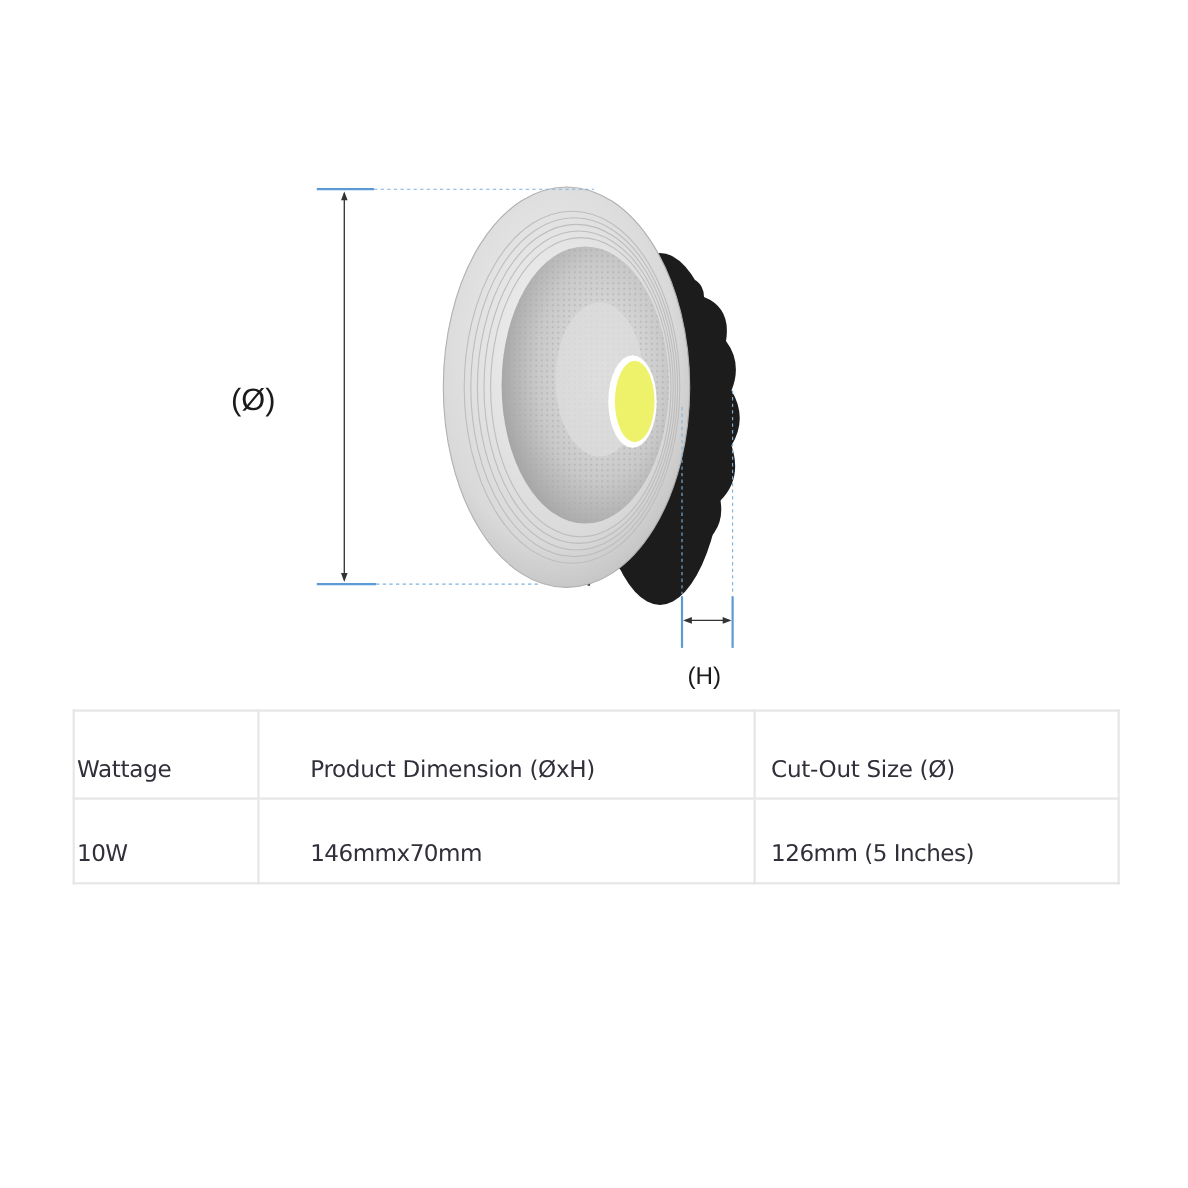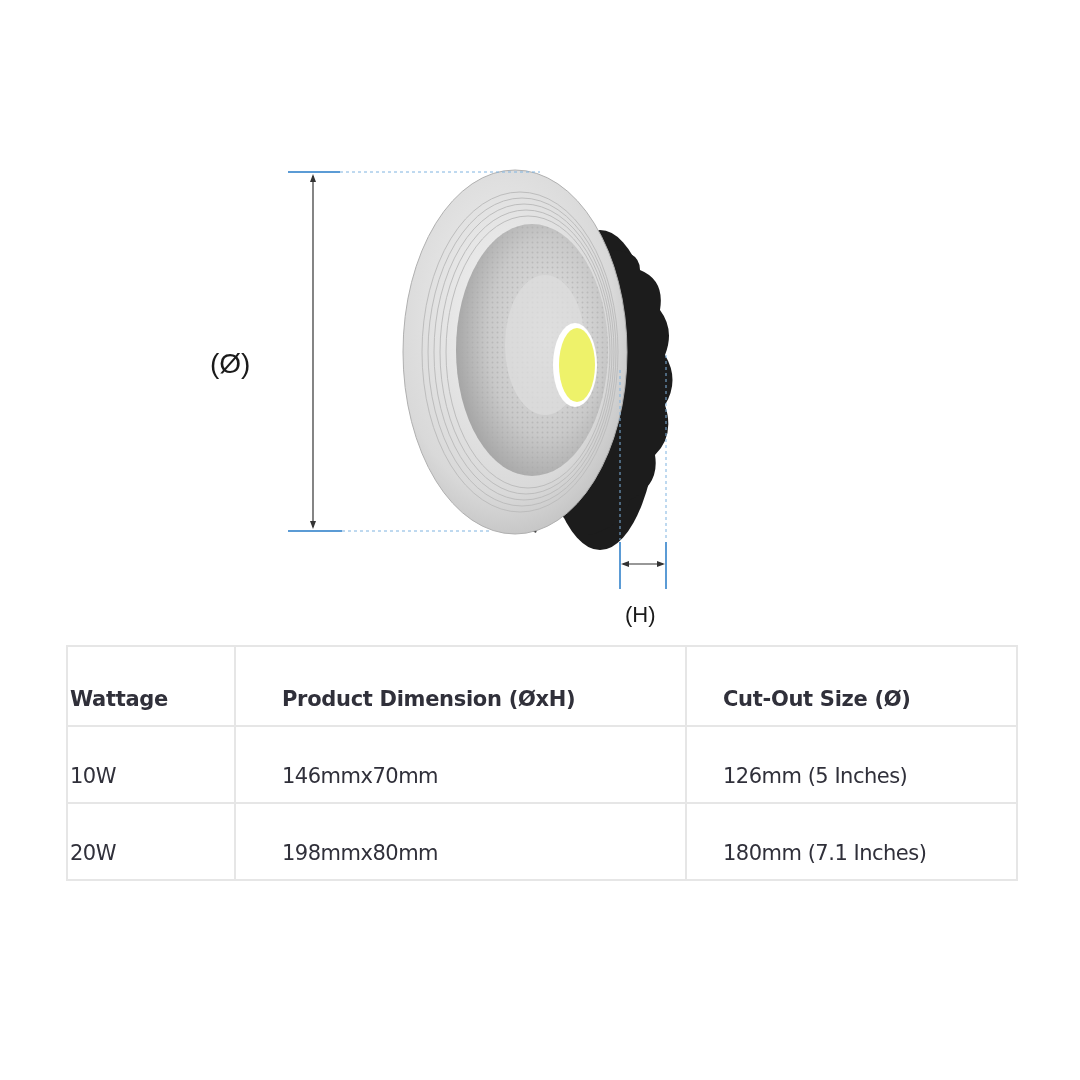--- a/index.html
+++ b/index.html
@@ -12,28 +12,28 @@
   .dia-label { position: absolute; font-family: "Liberation Sans", sans-serif;
                font-size: 28px; color: #1a1a1a; }
   .dia-label.phi { left: 210px; top: 348px; }
   .dia-label.h { left: 625px; top: 602px; font-size: 22px; }
 
   table.spec { position: absolute; left: 66px; top: 645px; width: 950px;
                border-collapse: collapse; table-layout: fixed; }
   table.spec td, table.spec th { border: 2px solid #e6e6e6; text-align: left;
                vertical-align: bottom; padding: 0 0 14px 0; font-size: 21px;
                font-family: "DejaVu Sans", sans-serif; color: #30303a; }
-  table.spec th { font-weight: bold; height: 64px; letter-spacing: -0.3px; }
+  table.spec th { font-weight: normal; height: 64px; letter-spacing: -0.3px; }
   table.spec td { height: 61px; font-weight: normal; letter-spacing: -0.5px; }
   table.spec col.c1 { width: 168px; }
   table.spec col.c2 { width: 451px; }
   table.spec col.c3 { width: 331px; }
   table.spec .p1 { padding-left: 2px; }
   table.spec .p2 { padding-left: 46px; }
-  table.spec .p3 { padding-left: 36px; }
+  table.spec .p3 { padding-left: 14px; }
 </style>
 </head>
 <body>
 
 <div class="figure">
   <svg width="1080" height="640" viewBox="0 0 1080 640">
     <defs>
       <radialGradient id="trim" cx="45%" cy="40%" r="70%">
         <stop offset="0%" stop-color="#f2f2f2"></stop>
         <stop offset="70%" stop-color="#d9d9d9"></stop>
@@ -110,19 +110,14 @@
       <th class="p2">Product Dimension (ØxH)</th>
       <th class="p3">Cut-Out Size (Ø)</th>
     </tr>
   </thead>
   <tbody>
     <tr>
       <td class="p1">10W</td>
       <td class="p2">146mmx70mm</td>
       <td class="p3">126mm (5 Inches)</td>
     </tr>
-    <tr>
-      <td class="p1">20W</td>
-      <td class="p2">198mmx80mm</td>
-      <td class="p3">180mm (7.1 Inches)</td>
-    </tr>
   </tbody>
 </table>
 
 </body></html>

